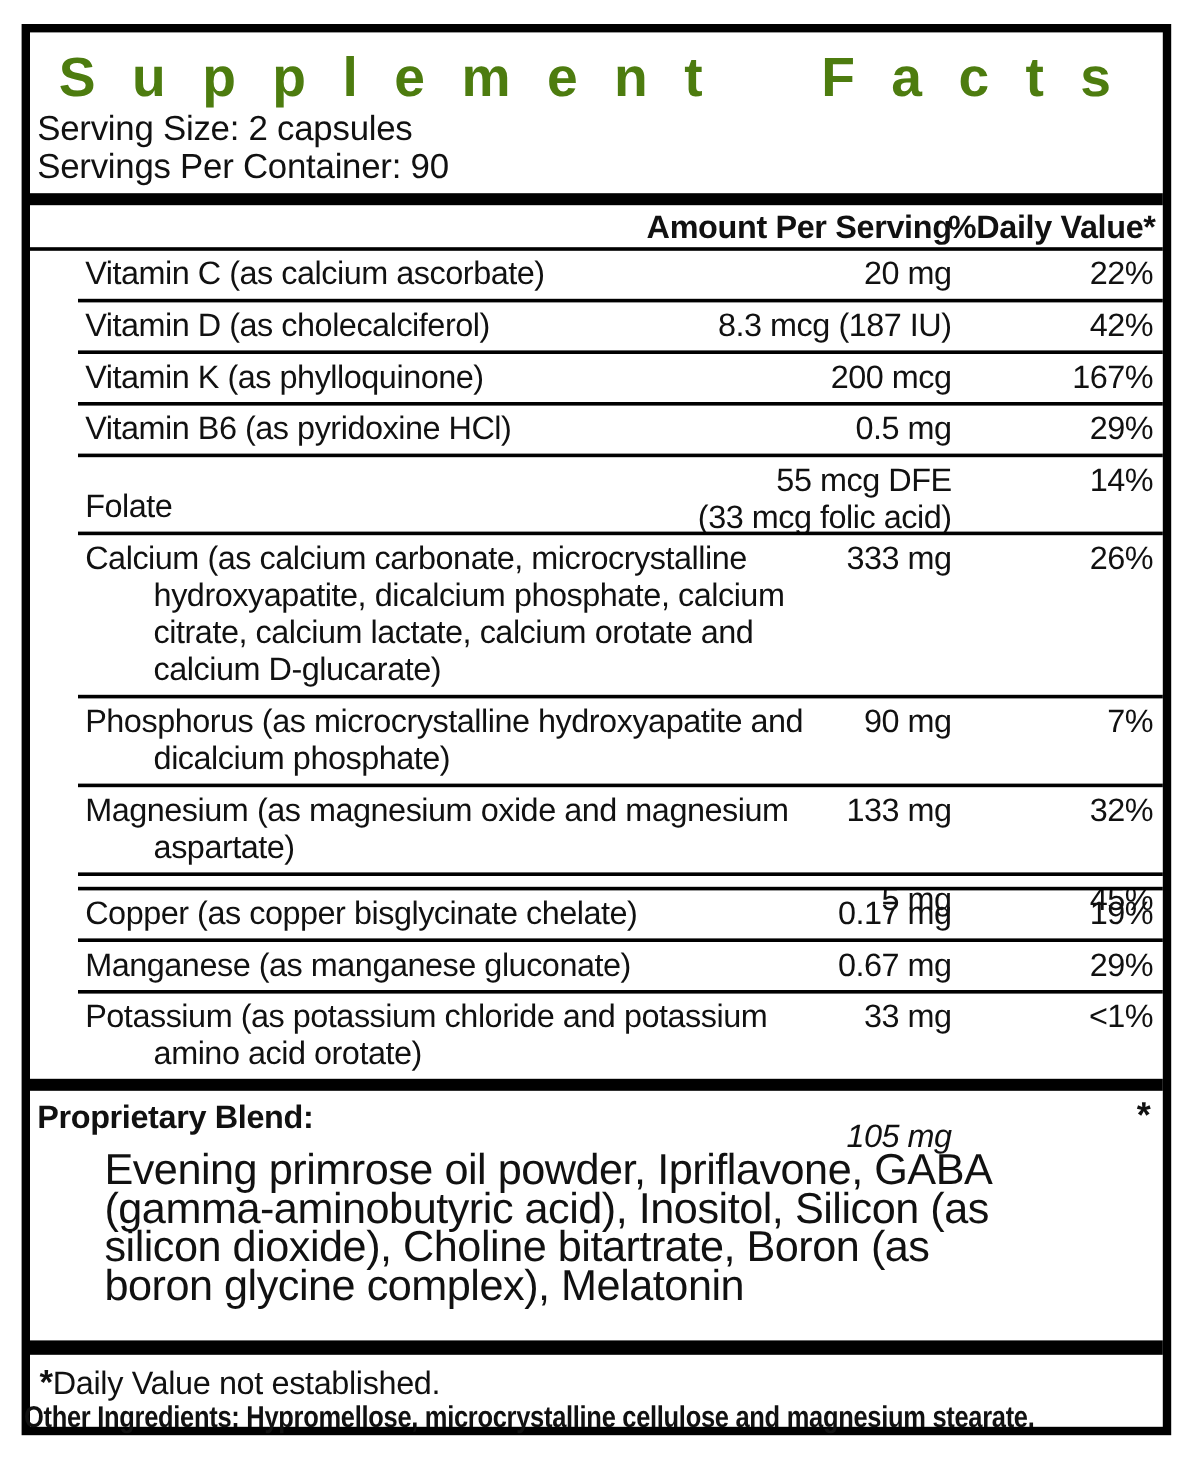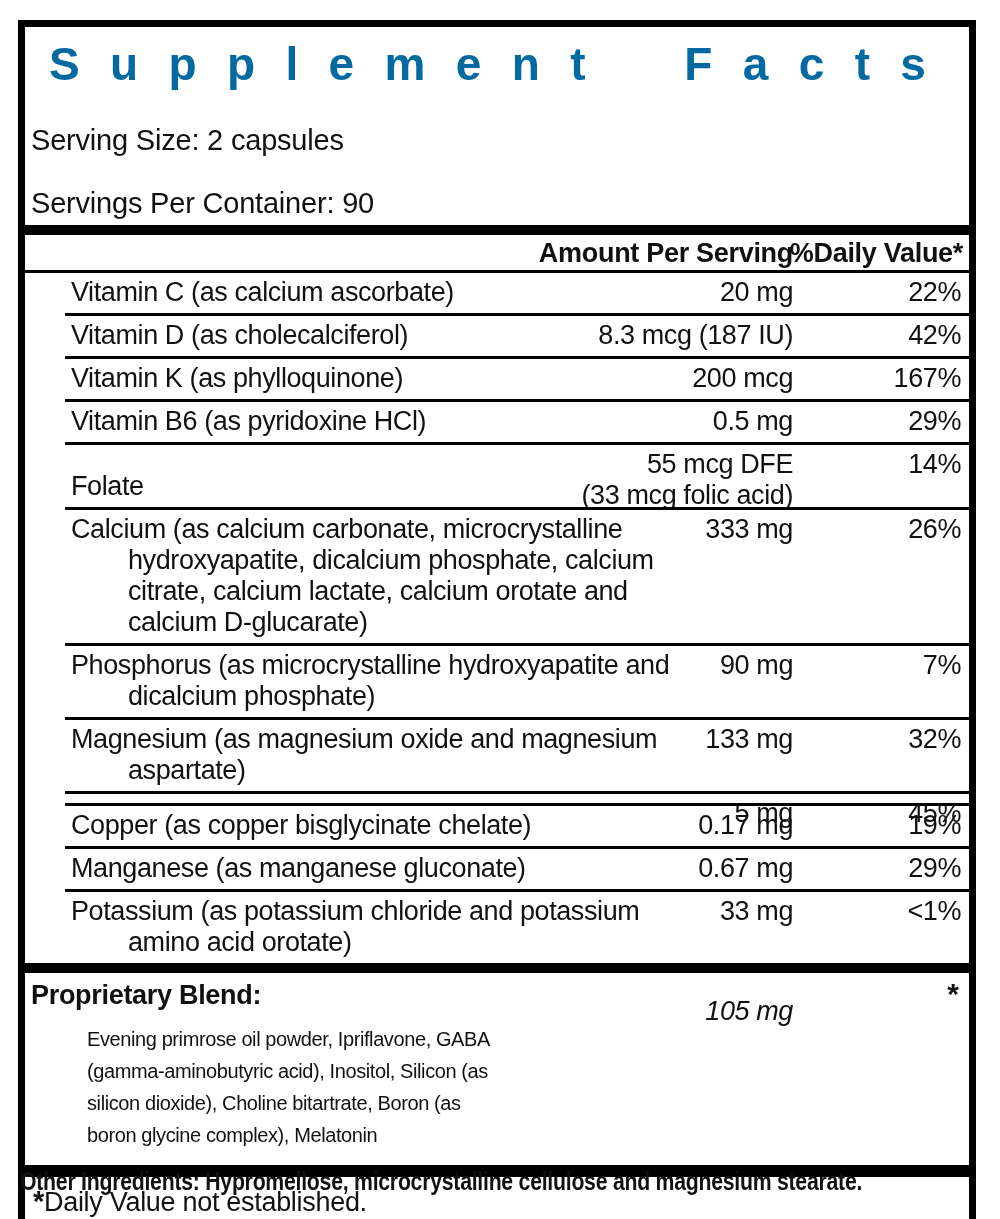--- a/index.html
+++ b/index.html
@@ -24,27 +24,26 @@
   
   .title-section { padding: 8px 6px 6px 6px; }
   .label-title {
     font-size: 46px;
     font-weight: bold;
     letter-spacing: 0.66em;
     word-spacing: 0.55em;
     line-height: 58px;
     margin-left: 18px;
     white-space: nowrap;
-    color: #0369a1;
+    color: #4d7c0f;
   }
   .serving-line {
     font-size: 29px;
     line-height: 31px;
     letter-spacing: -0.2px;
-    margin-top: 32px;
   }
   
   .bar-10 { height: 10px; background: #000; }
   .bar-12 { height: 12px; background: #000; }
   
   .col-header-row {
     position: relative;
     height: 38px;
     border-bottom: 3px solid #000;
   }
@@ -95,25 +94,25 @@
   .blend-row .blend-name { font-size: 27px; line-height: 32px; font-weight: bold; letter-spacing: -0.3px; }
   .blend-row .amount {
     position: absolute; top: 22px; right: 176px;
     font-size: 27px; line-height: 32px; letter-spacing: -0.4px; font-style: italic;
   }
   .blend-row .dv {
     position: absolute; top: 4px; right: 10px;
     font-size: 30px; font-weight: bold;
   }
   .blend-desc {
-    font-size: 20px;
+    font-size: 36px;
     line-height: 32px;
     letter-spacing: -0.4px;
     white-space: pre-line;
-    margin: 10px 6px 14px 62px;
+    margin: 10px 6px 30px 62px;
   }
   
   .footnote-row { padding: 9px 6px 20px 8px; font-size: 27px; line-height: 31px; letter-spacing: -0.3px; }
   .footnote-row .asterisk { font-weight: bold; font-size: 29px; }
   
   .other-ingredients {
     position: absolute;
     left: 20px;
     top: 1165px;
     font-size: 25px;

